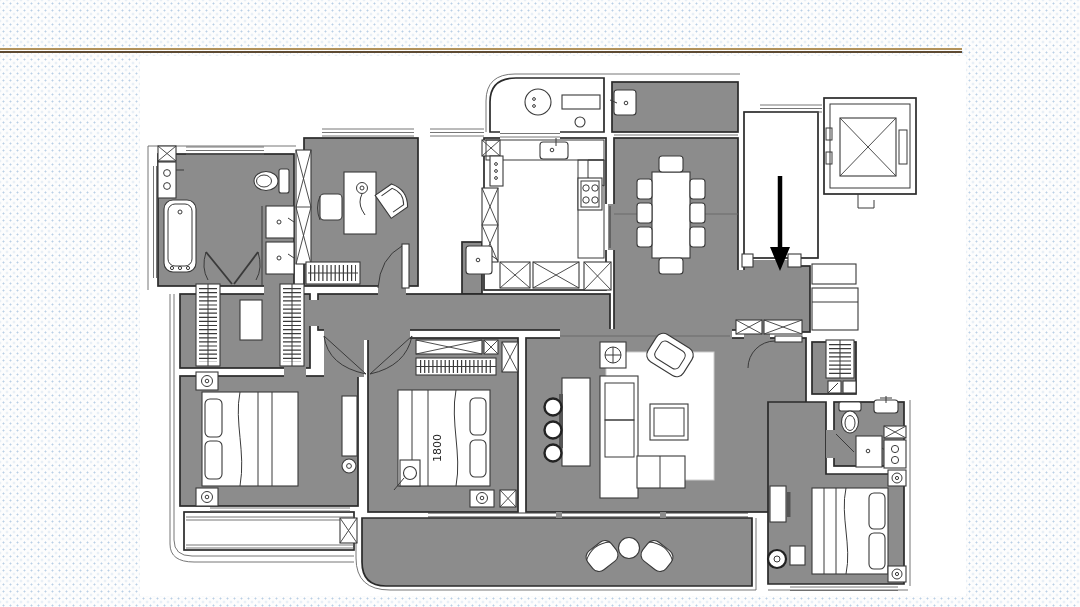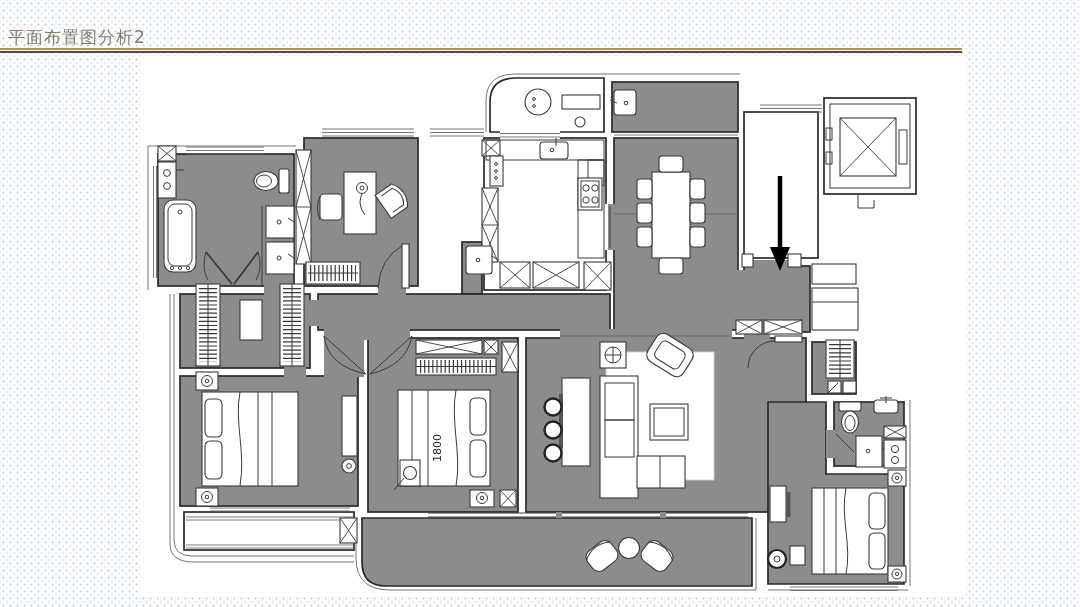--- a/index.html
+++ b/index.html
@@ -27,21 +27,20 @@
   .f{fill:#ffffff;stroke:#3a3a3a;stroke-width:1.1;}
   .fl{fill:none;stroke:#3a3a3a;stroke-width:1;}
   .thin{fill:none;stroke:#666;stroke-width:0.9;}
   .xl{stroke:#3a3a3a;stroke-width:0.9;}
   text{font-family:"DejaVu Sans","Liberation Sans",sans-serif;}
 </style>
 </head>
 <body>
 
 <div class="slide">
-  <div class="title">平面布置图分析2</div>
   <div class="rule-top"></div>
   <div class="rule-bot"></div>
 
   <svg width="1080" height="607" viewBox="0 0 1080 607">
 
     <rect x="140" y="56" width="826" height="540" fill="#ffffff"></rect>
 
     <g class="thin">
       <path d="M148,290 L148,146 L296,146"></path>
       <path d="M174,294 L174,540 Q174,556 192,556 L354,556"></path>

